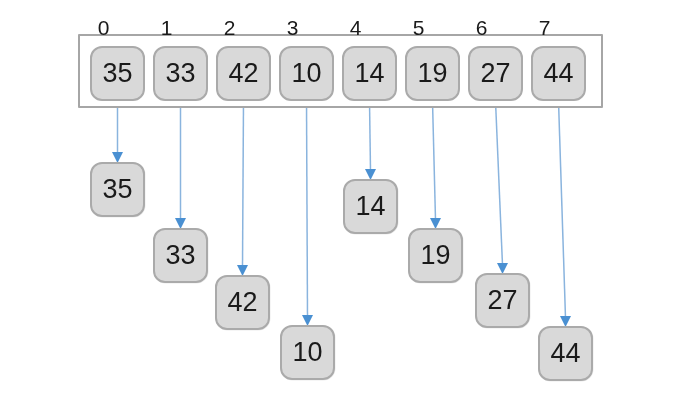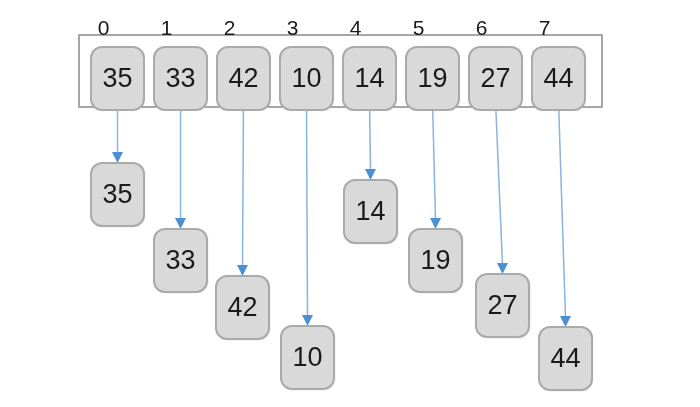--- a/index.html
+++ b/index.html
@@ -29,21 +29,21 @@
     height: 26px;
     line-height: 26px;
     text-align: center;
     font-size: 21px;
     color: #1a1a1a;
     user-select: none;
   }
   .value-box {
     position: absolute;
     width: 55px;
-    height: 65px;
+    height: 55px;
     box-sizing: border-box;
     background: #d9d9d9;
     border: 2px solid #aaaaaa;
     border-radius: 12px;
     display: flex;
     align-items: center;
     justify-content: center;
     font-size: 27px;
     color: #1a1a1a;
     user-select: none;

